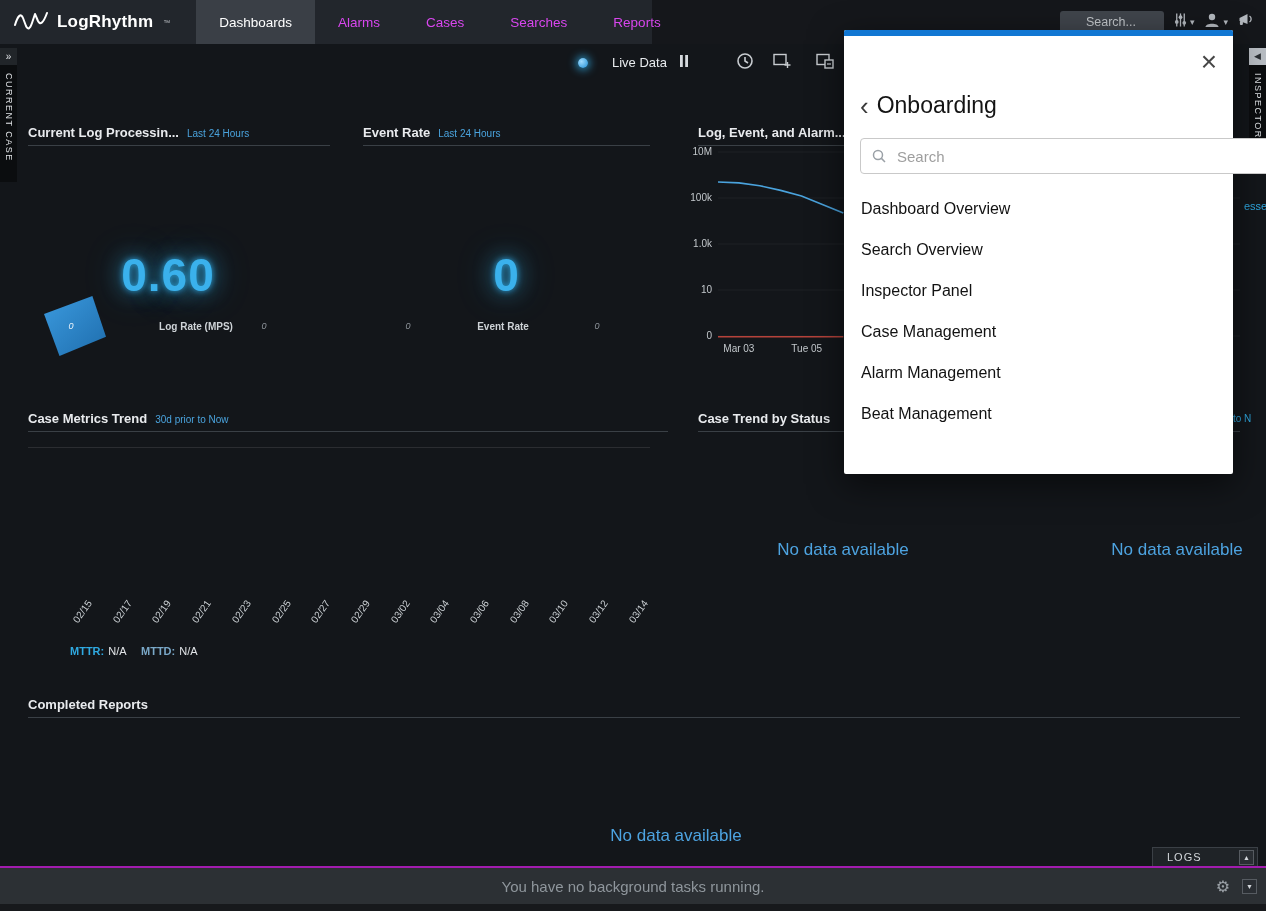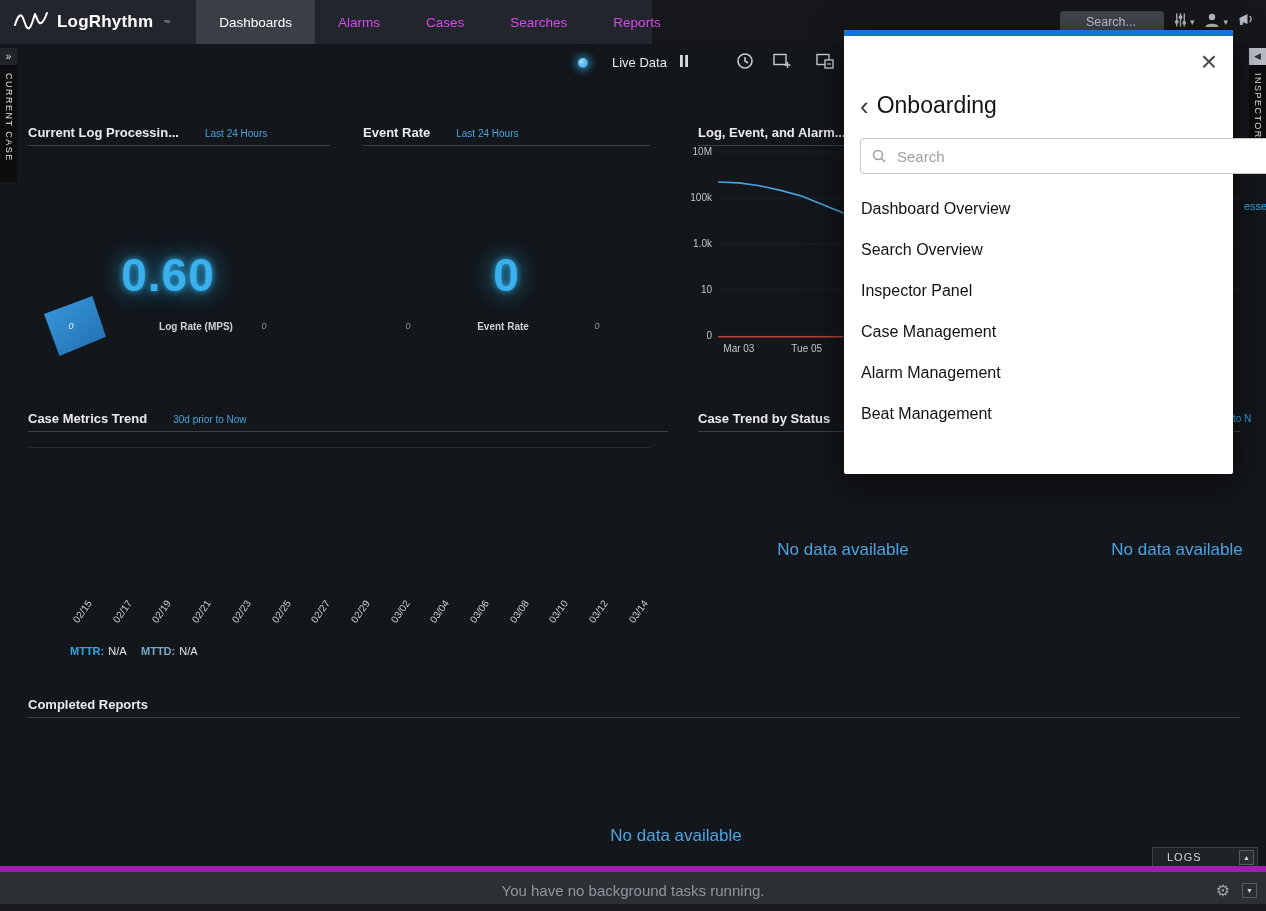--- a/index.html
+++ b/index.html
@@ -33,21 +33,21 @@
   .vtab-left{left:0;height:134px}
   .vtab-right{right:0;height:120px}
   .varrow{display:block;width:17px;height:17px;text-align:center;font-size:10px;line-height:17px;cursor:pointer}
   .varrow-left{background:#212529;color:#e2e5e8}
   .varrow-right{background:#b8bdc3;color:#2b2f33;font-size:9px}
   .vtext{position:absolute;top:25px;left:4px;writing-mode:vertical-rl;font-size:9px;letter-spacing:1.5px;color:#dfe2e5;white-space:nowrap}
 
   
   .panel-head{position:absolute;height:21px;border-bottom:1px solid #3a4046;display:flex;align-items:baseline;overflow:hidden;white-space:nowrap;z-index:4}
   .panel-title{font-size:13px;font-weight:bold;color:#e9ebee}
-  .panel-range{font-size:10px;color:#4aa3dd;margin-left:26px}
+  .panel-range{font-size:10px;color:#4aa3dd;margin-left:8px}
   .gauge-value{position:absolute;text-align:center;font-size:46px;font-weight:bold;color:#3ab1ec;letter-spacing:1px;z-index:3;
     text-shadow:0 0 6px rgba(47,169,225,.95),0 0 20px rgba(47,169,225,.7),0 0 38px rgba(47,169,225,.45)}
   .gauge-sub{position:absolute;transform:translateX(-50%);font-size:10px;font-weight:bold;color:#ced3d7;z-index:3;white-space:nowrap}
   .gauge-mm{position:absolute;transform:translateX(-50%);font-size:9px;font-style:italic;color:#8d939a;z-index:3}
   .gauge-mm.on-shape{color:#eaf3fa}
   .gauge-needle{position:absolute;left:44px;top:296px;width:62px;height:60px;background:linear-gradient(135deg,#3b9ade,#1e6dad);
     clip-path:polygon(0% 30%,78% 0%,100% 68%,25% 100%);filter:drop-shadow(0 0 6px rgba(47,169,225,.55));z-index:2}
   .no-data{position:absolute;transform:translateX(-50%);font-size:17px;color:#4da3e0;white-space:nowrap;z-index:3}
   .frag{position:absolute;font-size:10px;color:#2fa9e1;white-space:nowrap;z-index:3}
 
@@ -65,21 +65,21 @@
   .mtt-row{position:absolute;left:70px;top:645px;font-size:11px;z-index:3;white-space:nowrap}
   .mttr-l{color:#2fa9e1;font-weight:bold}
   .mttd-l{color:#7aa8c8;font-weight:bold;margin-left:12px}
   .mtt-v{color:#e2e5e8;margin-left:4px}
 
   
   .logs-tab{position:absolute;left:1152px;top:847px;width:106px;height:19px;background:#1f2327;border:1px solid #3b4046;border-bottom:none;
     display:flex;align-items:center;justify-content:space-between;padding:0 3px 0 14px;z-index:10;cursor:pointer}
   .logs-label{font-size:11px;letter-spacing:1px;color:#d3d7db}
   .sq-btn{width:15px;height:15px;background:#2a2e33;border:1px solid #565b61;color:#d3d7db;font-size:7px;line-height:13px;text-align:center;cursor:pointer}
-  .statusbar{position:absolute;left:0;top:866px;width:1266px;height:38px;background:#2c3034;border-top:6px solid #a21caf;z-index:9}
+  .statusbar{position:absolute;left:0;top:866px;width:1266px;height:38px;background:#2c3034;border-top:2px solid #a21caf;z-index:9}
   .status-text{position:absolute;left:0;right:0;top:0;line-height:38px;text-align:center;font-size:15px;color:#8f969c}
   .gear{position:absolute;right:36px;top:9px;font-size:16px;color:#9aa0a6;cursor:pointer;line-height:20px}
   .collapse-btn{position:absolute;right:9px;top:11px}
   .bottom-strip{position:absolute;left:0;top:904px;width:1266px;height:7px;background:#17191c;z-index:9}
 
   
   .popup{position:absolute;left:844px;top:30px;width:389px;height:444px;background:#fff;border-radius:2px;z-index:60;
     box-shadow:0 10px 34px rgba(0,0,0,.55)}
   .popup-bar{position:absolute;left:0;top:0;width:100%;height:6px;background:#1177d3;border-radius:2px 2px 0 0}
   .popup-head{position:absolute;left:16px;top:62px;display:flex;align-items:center;gap:8px}

